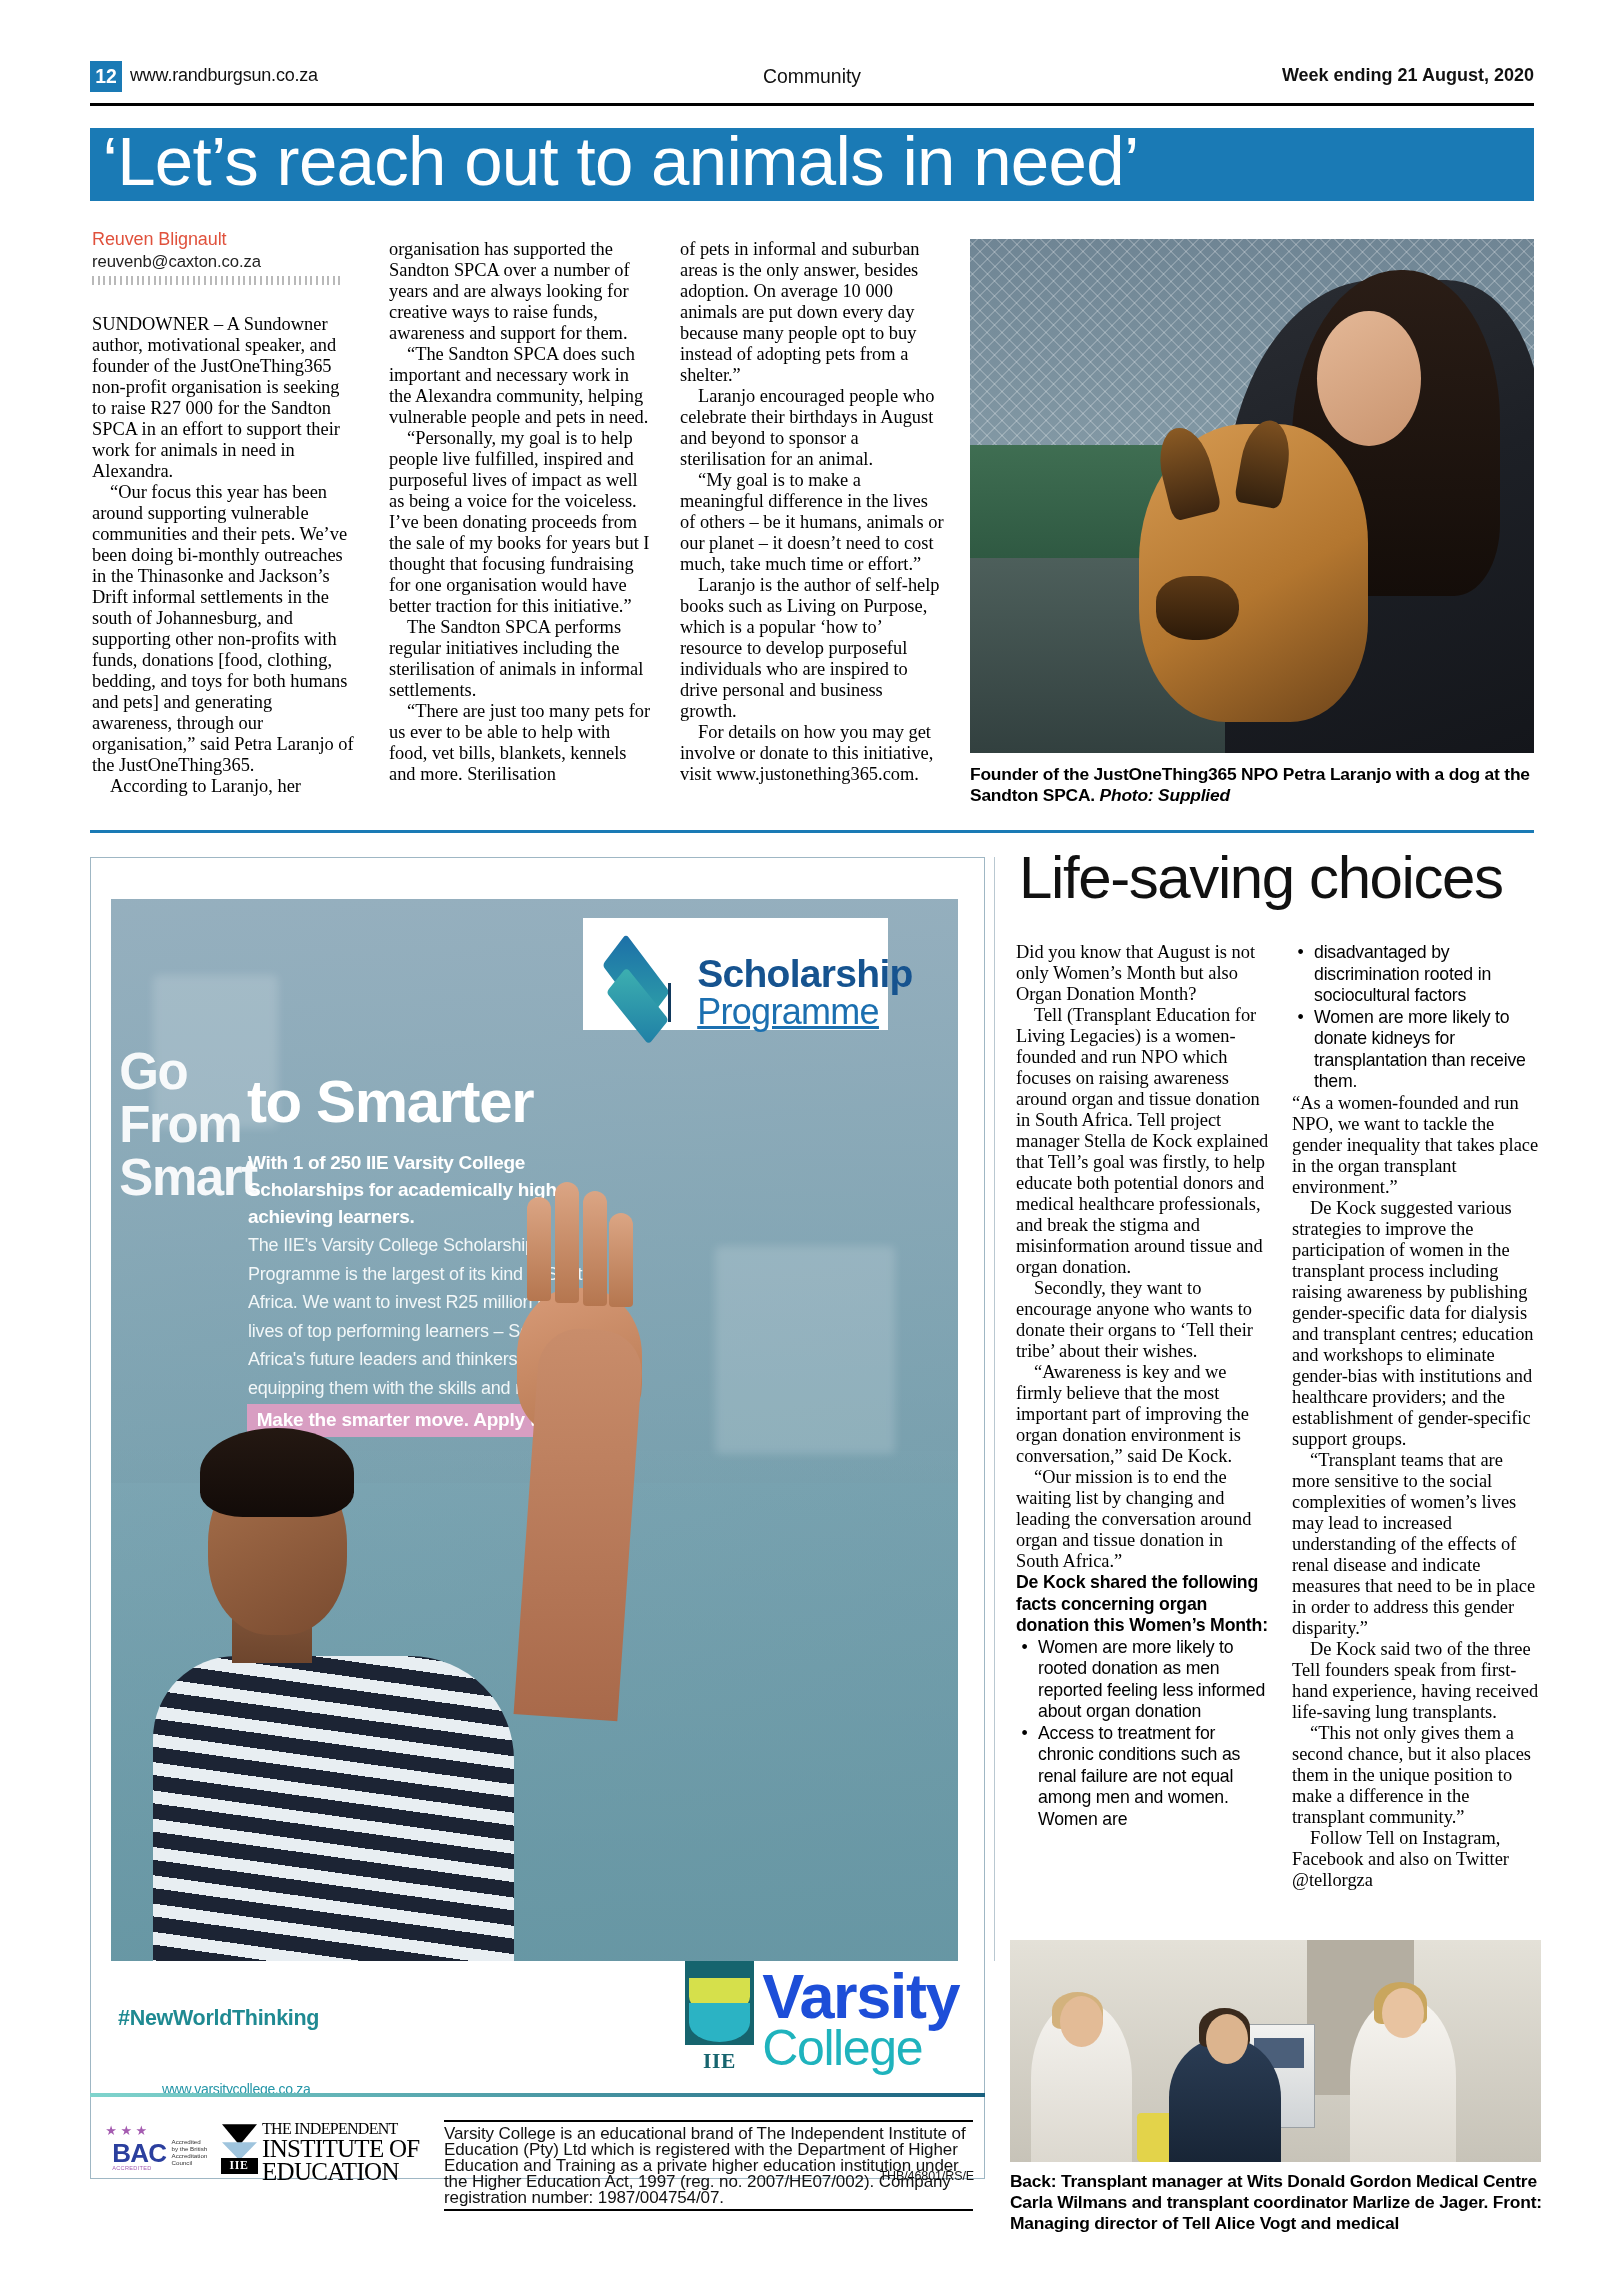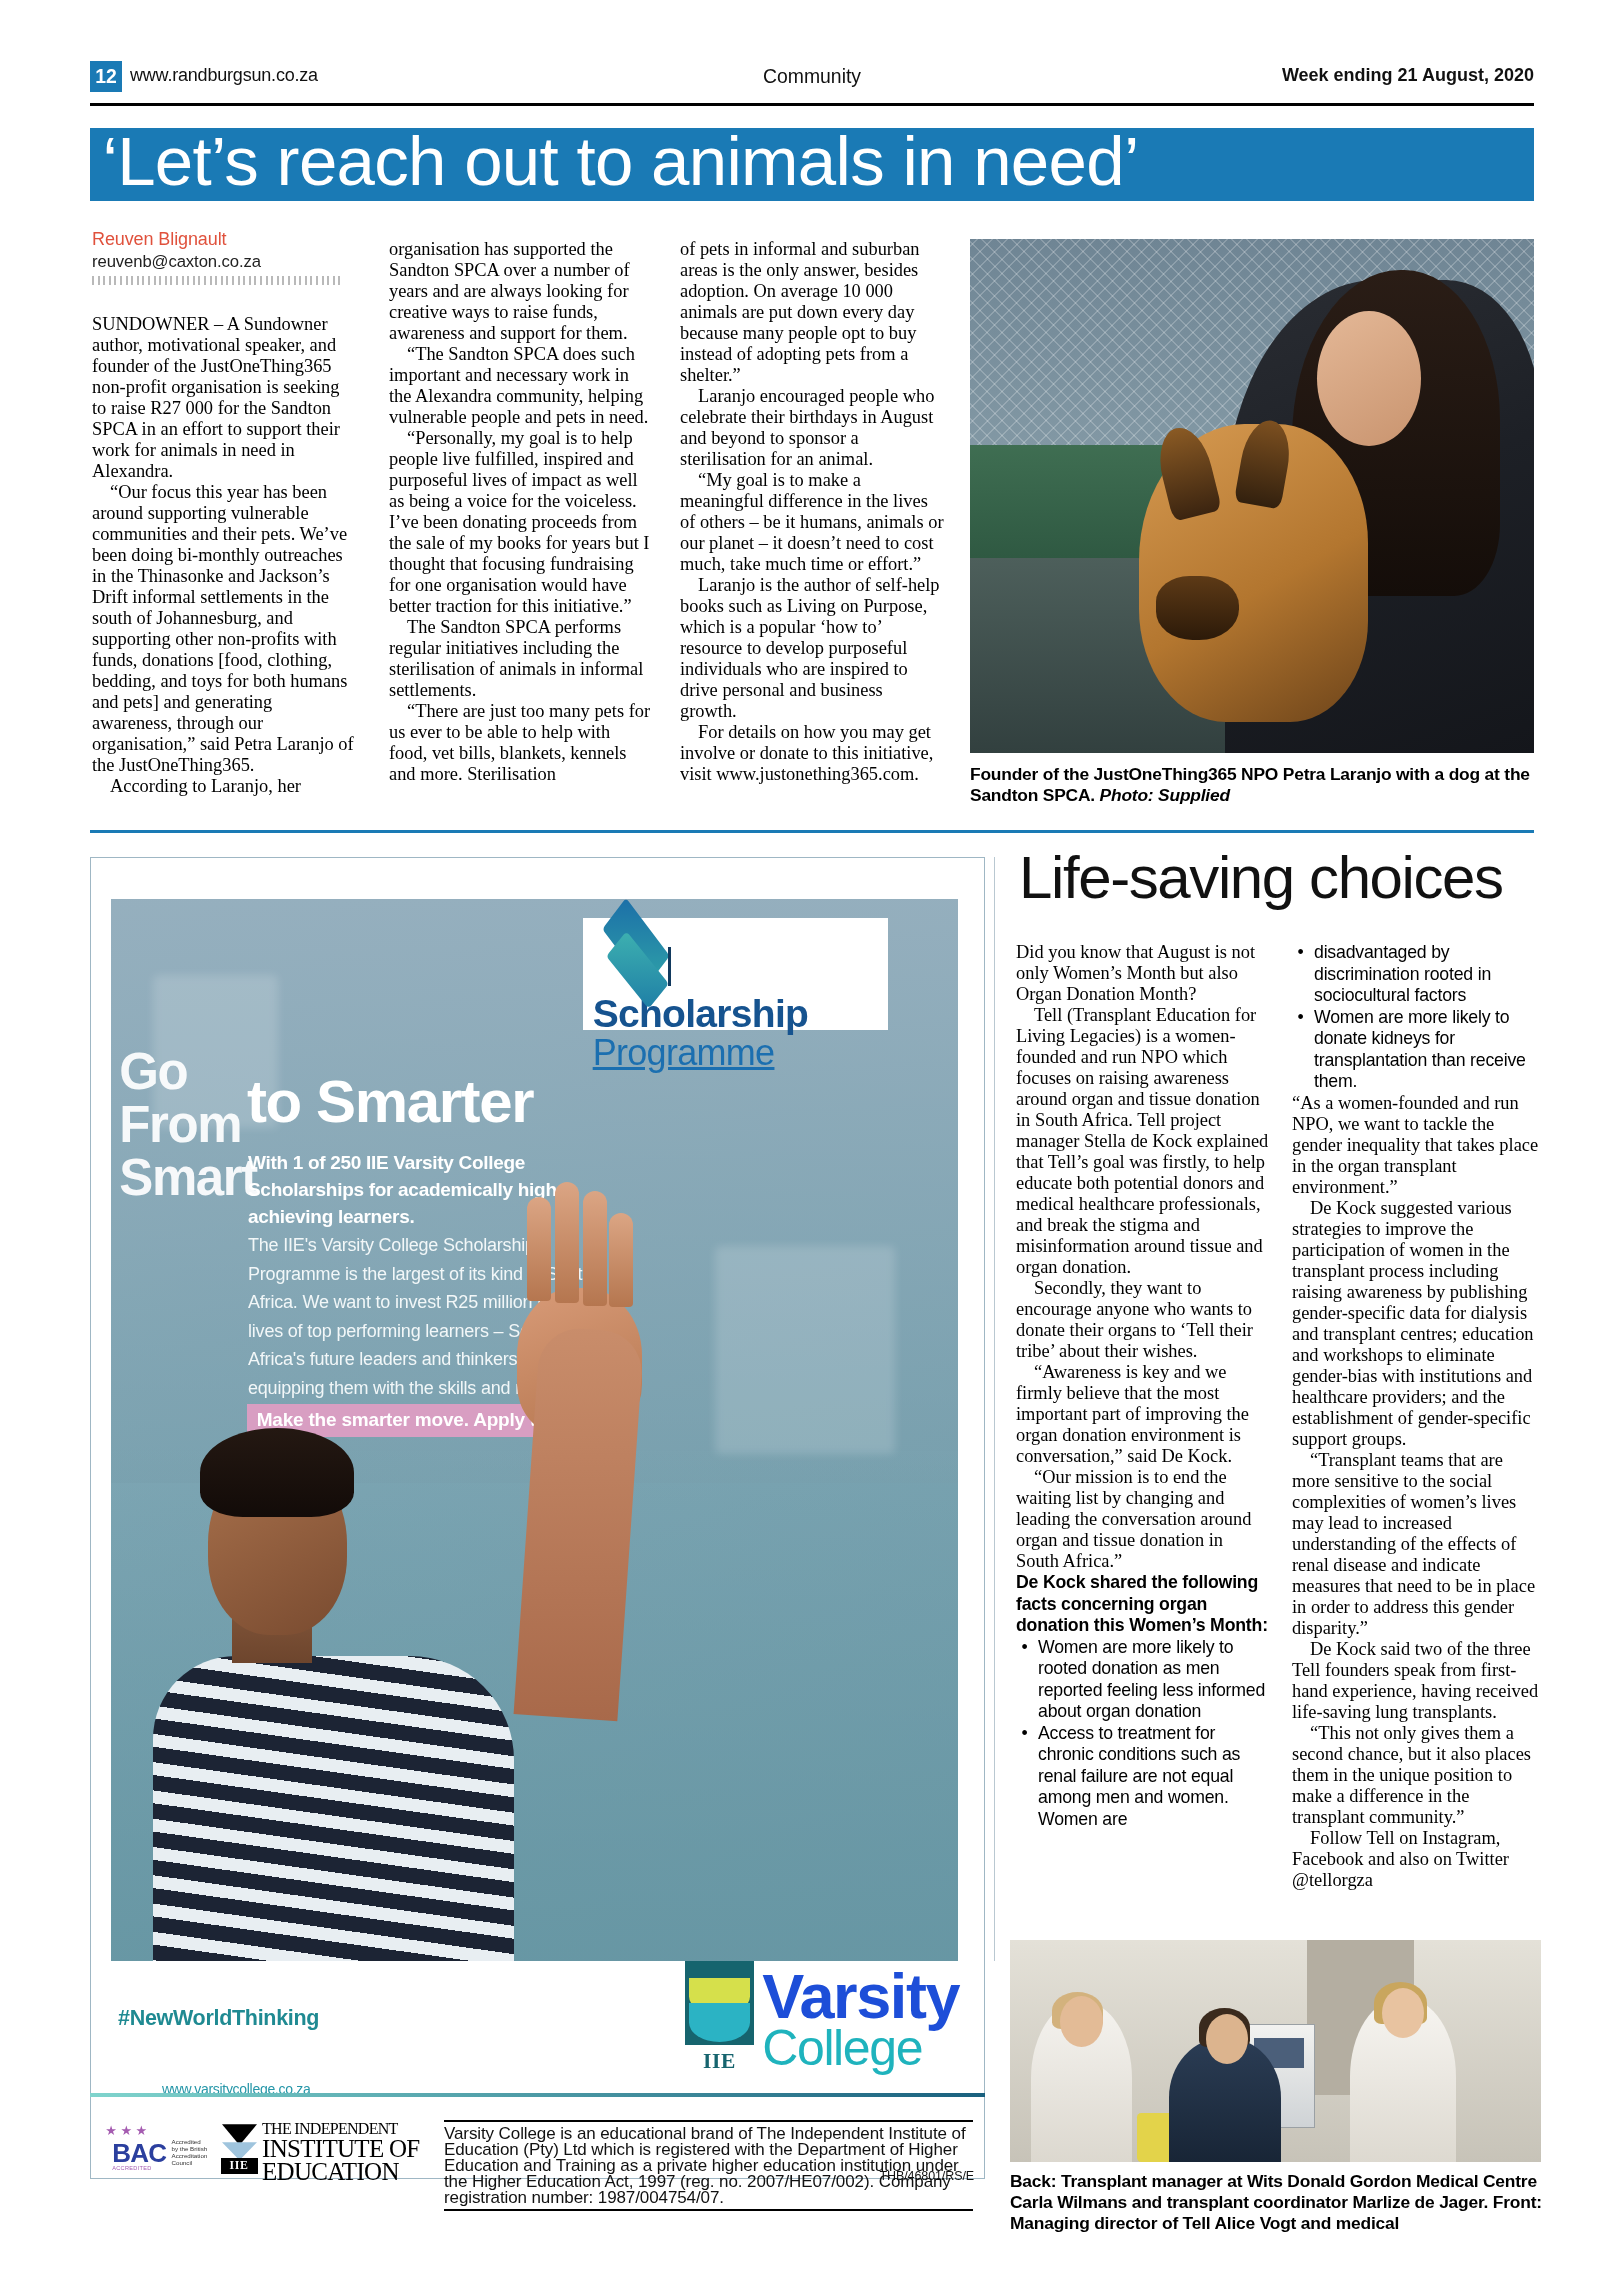--- a/index.html
+++ b/index.html
@@ -93,21 +93,21 @@
   #advert-frame{position:absolute;inset:0;border:1.4px solid #9fb7c4;}
   #advert-image{position:absolute;left:21px;top:42px;width:847px;height:1062px;
     overflow:hidden;background:linear-gradient(160deg,#8fb2c0 0%,#7fa7b5 35%,#6d9aa8 100%);}
   .ad-blur{position:absolute;left:0;right:0;top:0;height:55%;
     background:linear-gradient(180deg,rgba(150,175,190,.9),rgba(120,158,172,.55));}
   .ad-blur2{position:absolute;left:0;right:0;bottom:0;height:48%;
     background:linear-gradient(180deg,rgba(125,165,178,.2),rgba(102,150,163,.85));}
   .ad-win{position:absolute;background:rgba(255,255,255,.16);filter:blur(4.2px);border-radius:5.6px;}
 
   #scholar-logo{position:absolute;left:472px;top:19.4px;width:305px;height:112px;background:#fff;
-    display:flex;align-items:flex-start;flex-direction:column;}
+    display:flex;align-items:flex-end;}
   #scholar-cap{width:92px;height:76px;position:relative;margin-left:12.5px;flex:0 0 auto;}
   #scholar-cap .cap-top{position:absolute;left:4.2px;top:4.2px;width:72px;height:39px;
     background:linear-gradient(135deg,#1c6fa8,#2fa3a8);transform:rotate(45deg) skew(8deg,8deg);
     border-radius:4.2px;}
   #scholar-cap .cap-base{position:absolute;left:8.3px;top:36px;width:67px;height:32px;
     background:linear-gradient(135deg,#3db0b0,#1f7fa6);transform:rotate(45deg) skew(6deg,6deg);
     border-radius:4.2px;}
   #scholar-cap .cap-tassel{position:absolute;left:72px;top:29px;width:3.5px;height:39px;
     background:#123a5e;}
   #scholar-words{margin-left:9.7px;line-height:1.0;}

